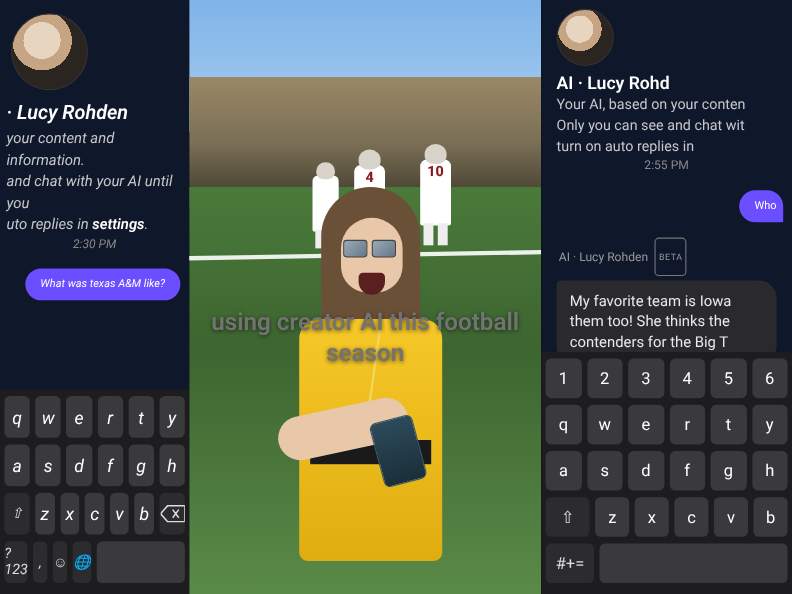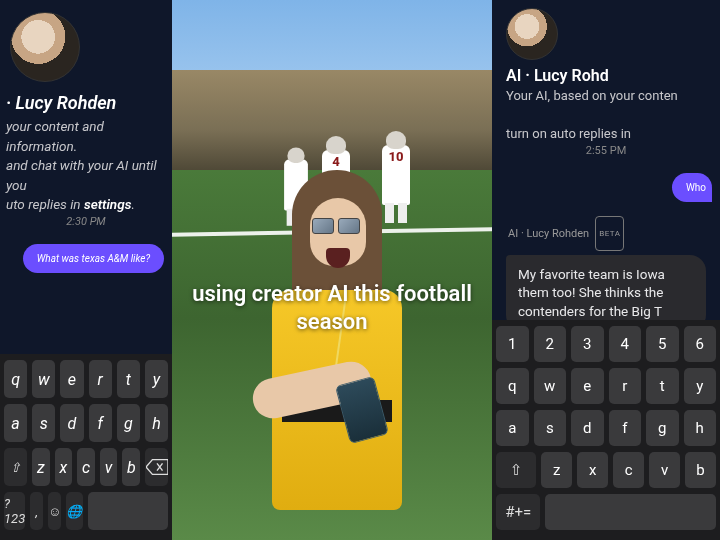--- a/index.html
+++ b/index.html
@@ -63,21 +63,21 @@
   .glasses { position:absolute; top:48px; left:70px; width:52px; height:16px; display:flex; gap:4px; }
   .lens { width:22px; height:16px; background:linear-gradient(135deg,#9ab 0%, #678 100%); border:1px solid #444; border-radius:3px; }
   .mouth { position:absolute; top:78px; left:84px; width:24px; height:20px; background:#5a2020; border-radius:4px 4px 12px 12px; }
   .jersey { position:absolute; top:120px; left:30px; width:130px; height:220px; background:linear-gradient(#f6c828,#e0ad10); border-radius:18px 18px 8px 8px; }
   .jersey::after{ content:""; position:absolute; top:110px; left:10px; width:110px; height:22px; background:#1a1a1a; }
   .jtext { position:absolute; top:84px; left:16px; font-weight:900; font-size:18px; letter-spacing:1px; color:#1a1a1a; font-family:Impact,sans-serif; }
   .arm { position:absolute; top:200px; left:10px; width:120px; height:40px; background:#e8c8a8; border-radius:20px; transform:rotate(-12deg); }
   .device { position:absolute; top:210px; left:100px; width:40px; height:60px; background:linear-gradient(#2d4a5a,#1a2f3a); border-radius:6px; transform:rotate(-15deg); border:1px solid #3a5a6a; }
   .lanyard { position:absolute; top:130px; left:96px; width:2px; height:90px; background:#f0d860; transform:rotate(8deg); }
 
-  .caption { position:absolute; top:280px; left:0; right:0; text-align:center; color:#ffffff; font-size:22px; font-weight:600; text-shadow:0 1px 4px rgba(0,0,0,.6); padding:0 12px; line-height:1.25; }
+  .caption { position:absolute; top:280px; left:0; right:0; text-align:center; color:#737373; font-size:22px; font-weight:600; text-shadow:0 1px 4px rgba(0,0,0,.6); padding:0 12px; line-height:1.25; }
 
   .right .intro { padding:2px 4px 0 14px; font-size:13px; }
   .right .name-line { padding-left:14px; font-size:16px; }
 </style>
 </head>
 <body>
 
 <div class="panel left">
   <div class="avatar"></div>
   <div class="name-line">· <span>Lucy Rohden</span></div>
@@ -171,21 +171,21 @@
     </div>
   </div>
   <div class="caption">using creator AI this football season</div>
 </div>
 
 <div class="panel right">
   <div class="avatar r"></div>
   <div class="name-line">AI · Lucy Rohd</div>
   <div class="intro">
     <span>Your AI, based on your conten</span><br>
-    <br>
+    <span>Only you can see and chat wit</span><br>
     <span>turn on auto replies in</span>
   </div>
   <div class="ts">2:55 PM</div>
   <div class="bubble-row right-al">
     <div class="bubble cut">Who</div>
   </div>
   <div class="ai-label">
     <span>AI · Lucy Rohden</span>
     <span class="beta">BETA</span>
   </div>

